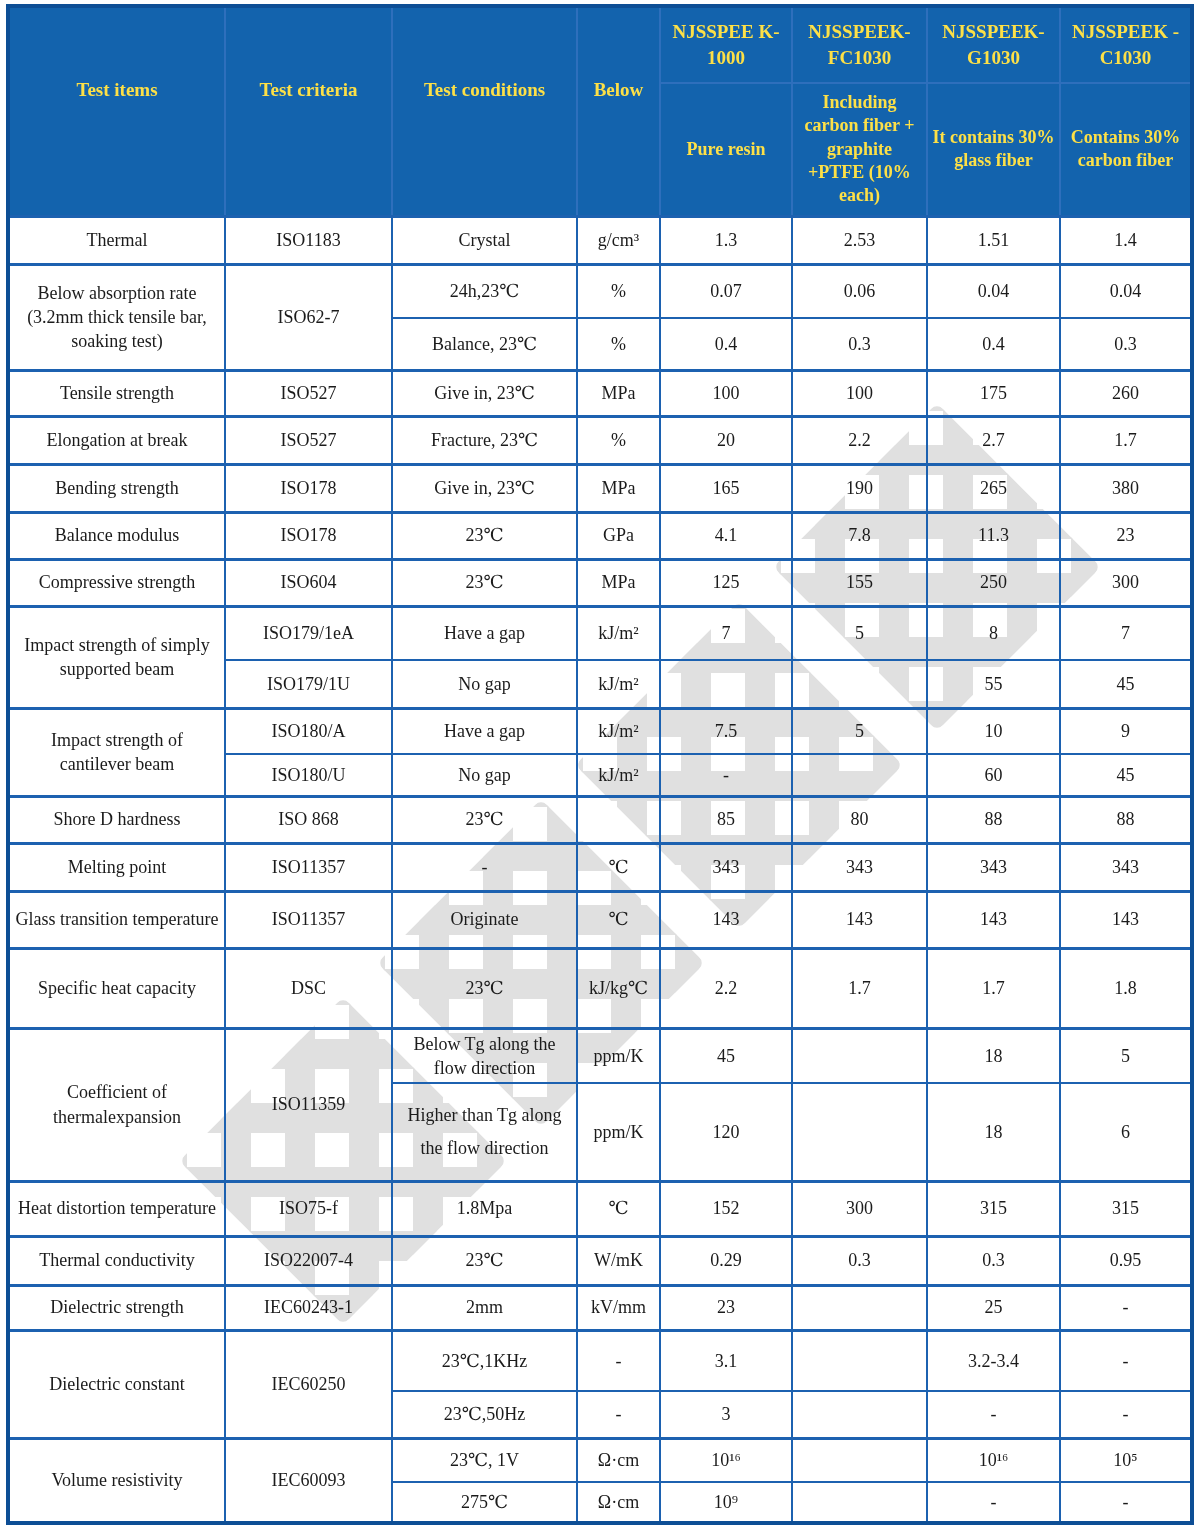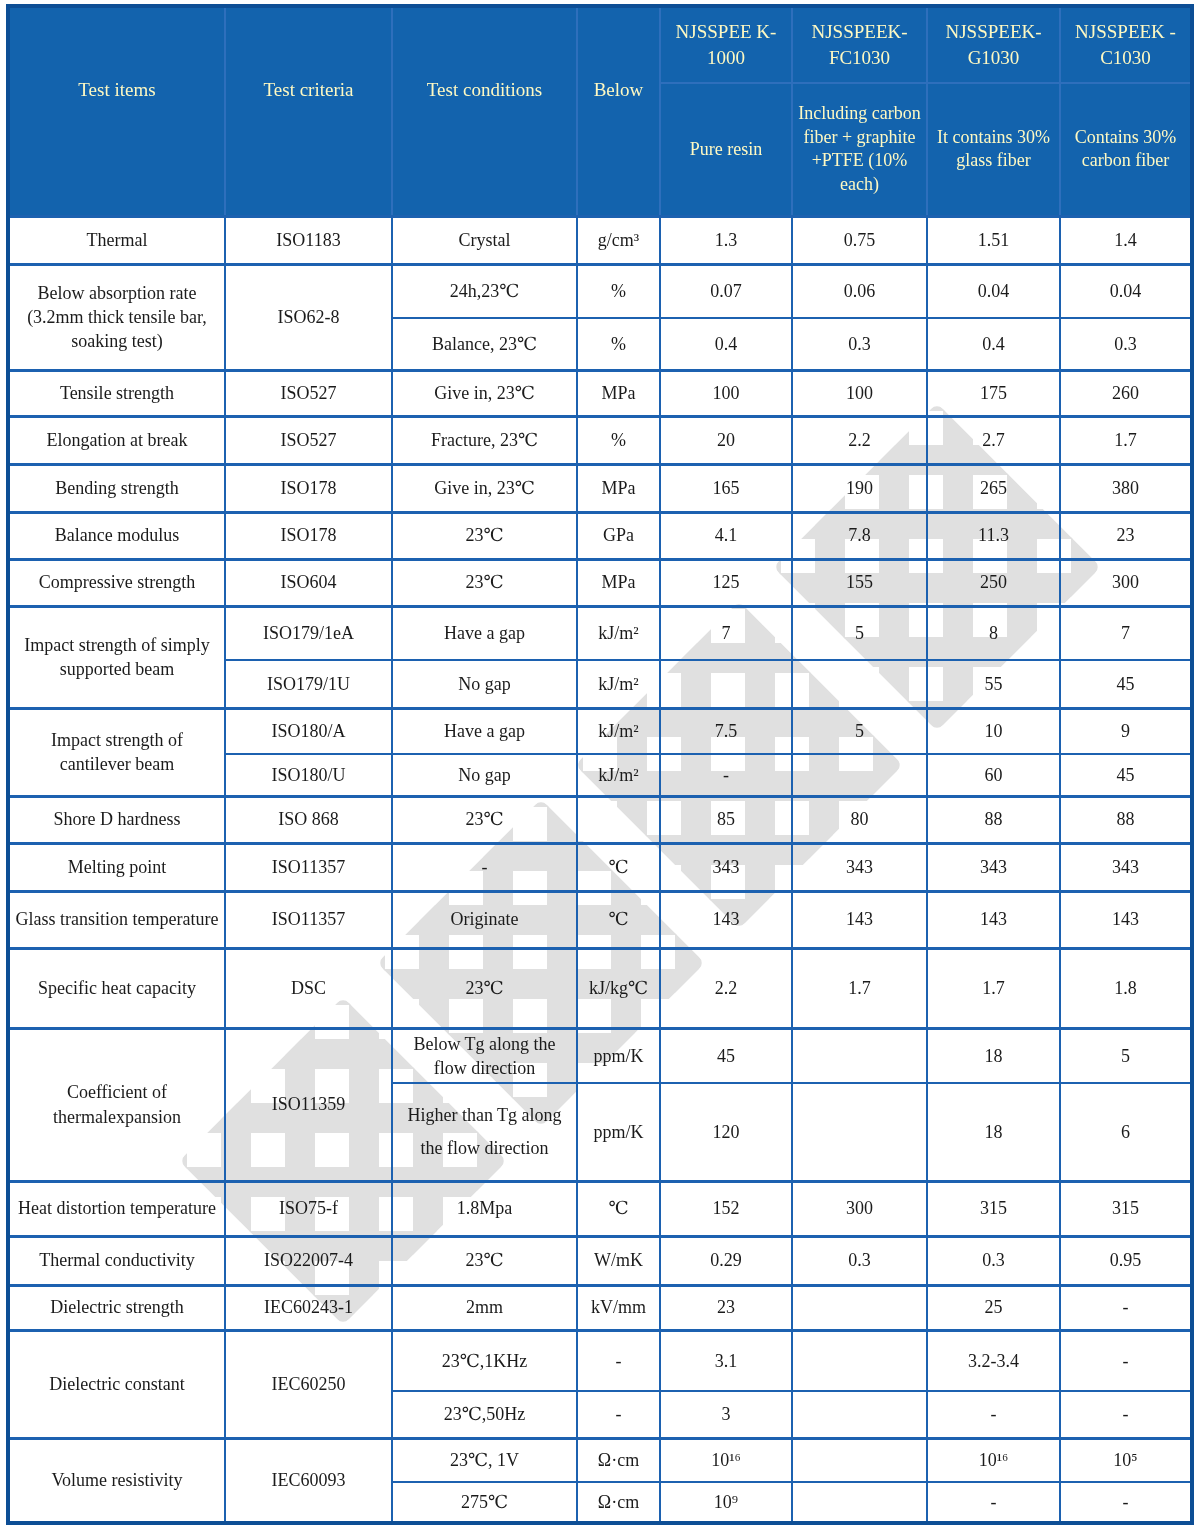--- a/index.html
+++ b/index.html
@@ -15,21 +15,21 @@
         repeating-linear-gradient(45deg,#dbdbdb 0 30px,rgba(0,0,0,0) 30px 64px),
         repeating-linear-gradient(-45deg,#dbdbdb 0 30px,rgba(0,0,0,0) 30px 64px);}
   .wm-text{position:absolute;inset:0;display:flex;align-items:center;justify-content:center;
       font-size:225px;letter-spacing:45px;color:transparent;white-space:nowrap;}
 
   
   table{border-collapse:collapse;table-layout:fixed;width:1184px;margin:4px auto 0 auto;
         position:relative;z-index:1;border:4px solid #0d4e95;}
   th,td{border:2px solid #1c61b0;text-align:center;vertical-align:middle;
         padding:2px 4px;color:#1b1b1b;font-size:18px;line-height:1.35;}
-  thead th{background:#1363ad;color:#fef9c3;font-weight:normal;font-size:19px;
+  thead th{background:#1363ad;color:#fde047;font-weight:bold;font-size:19px;
         border:2px solid #2e6fbc;}
   thead th.span{padding-bottom:44px;}
   thead th.pname{font-size:19px;}
   thead th.pdesc{font-size:18px;line-height:1.3;margin-top:24px;}
   tbody td{background:transparent;}
   tr.grp td{border-top-width:3px;}
   td.tall{line-height:1.85;text-align:center;}
 </style>
 </head>
 <body>
@@ -74,28 +74,28 @@
       </tr>
     </thead>
     <tbody>
 
       <tr class="grp" style="height:48px">
         <td>Thermal</td>
         <td>ISO1183</td>
         <td>Crystal</td>
         <td>g/cm³</td>
         <td>1.3</td>
-        <td>0.75</td>
+        <td>2.53</td>
         <td>1.51</td>
         <td>1.4</td>
       </tr>
 
       <tr class="grp" style="height:54px">
         <td rowspan="2">Below absorption rate (3.2mm thick tensile bar, soaking test)</td>
-        <td rowspan="2">ISO62-8</td>
+        <td rowspan="2">ISO62-7</td>
         <td>24h,23℃</td>
         <td>%</td>
         <td>0.07</td>
         <td>0.06</td>
         <td>0.04</td>
         <td>0.04</td>
       </tr>
       <tr style="height:52px">
         <td>Balance, 23℃</td>
         <td>%</td>

